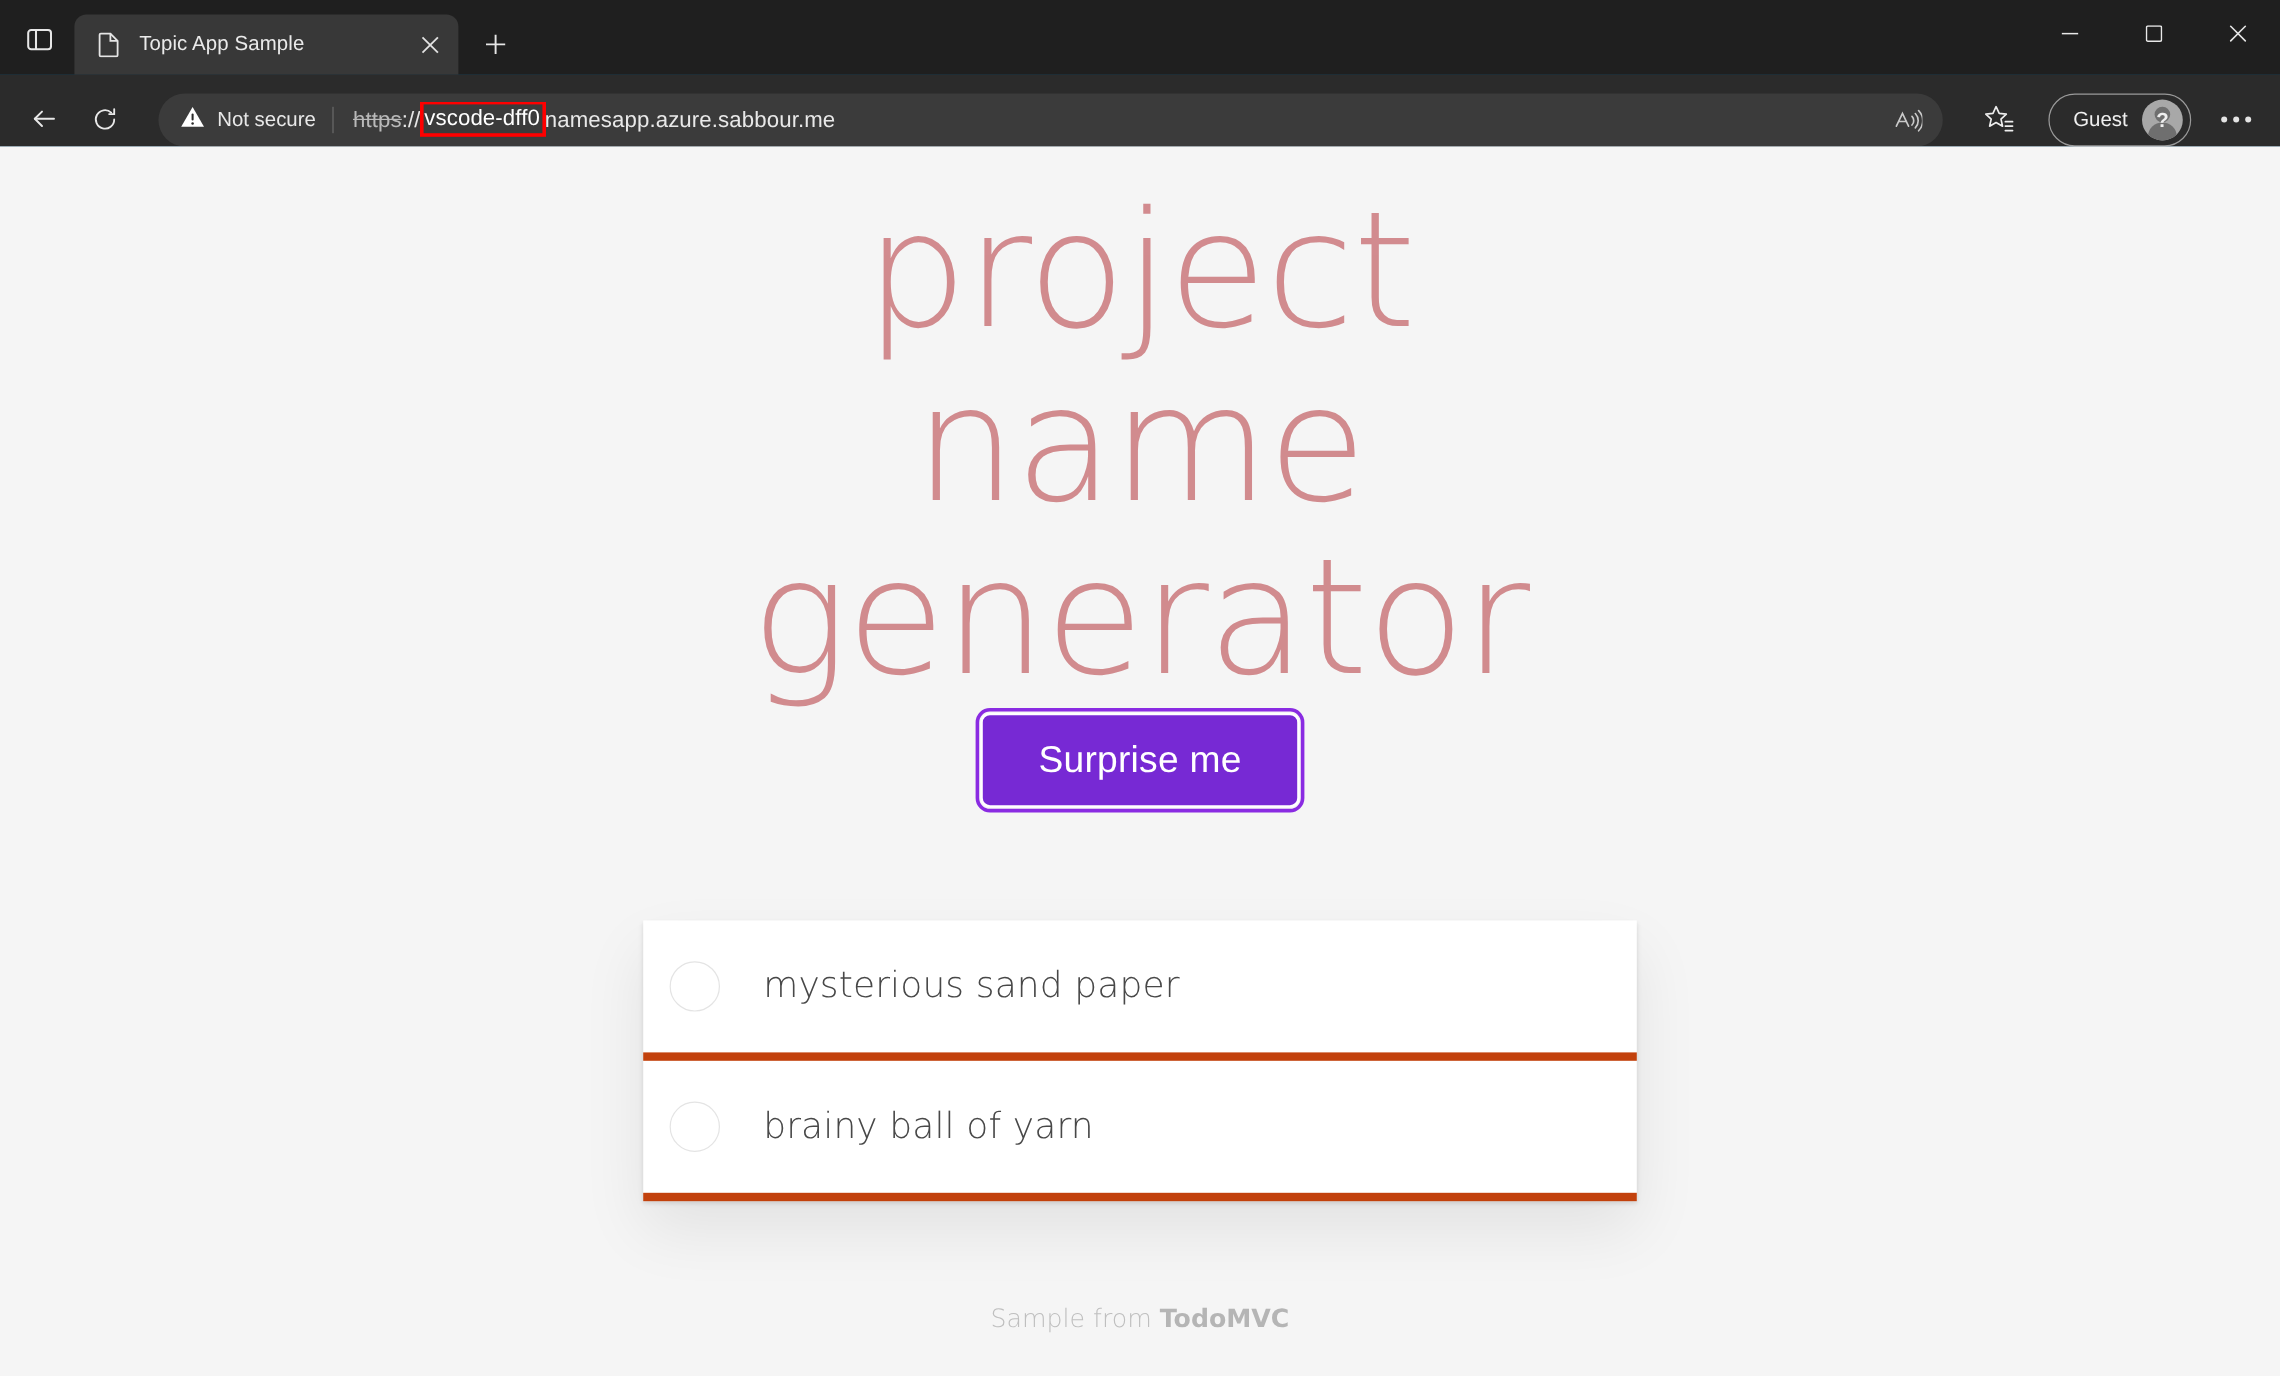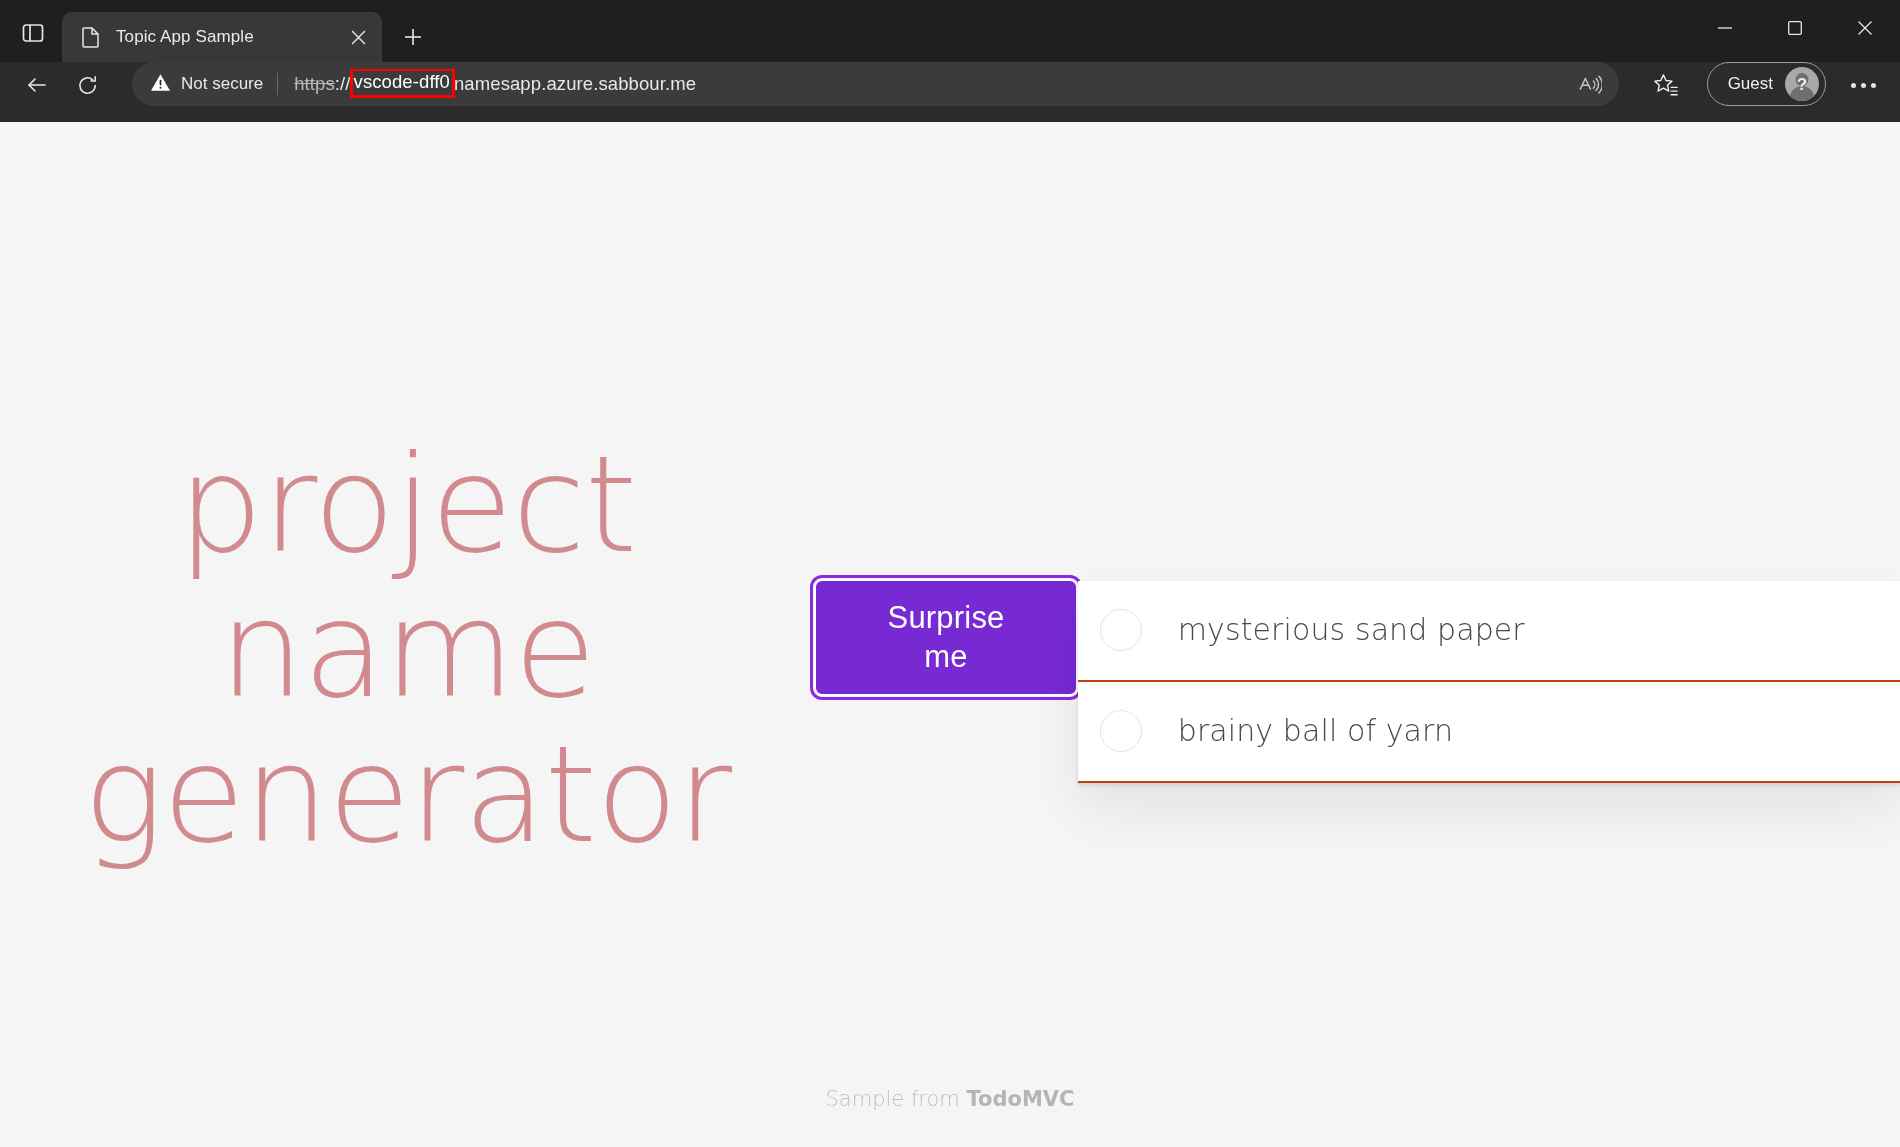--- a/index.html
+++ b/index.html
@@ -98,21 +98,21 @@
     width: 70px; height: 56px;
     display: flex; align-items: center; justify-content: center;
     cursor: pointer;
   }
 
   
   .toolbar {
     height: 60px;
     background: #2b2b2b;
     display: flex;
-    align-items: flex-start;
+    align-items: flex-end;
     padding: 0 14px;
     flex: 0 0 auto;
     gap: 4px;
   }
   .nav-btn {
     width: 46px; height: 46px;
     border-radius: 6px;
     display: flex; align-items: center; justify-content: center;
     cursor: pointer;
     flex: 0 0 auto;
@@ -256,21 +256,21 @@
   .dots { display:flex; gap:5px; }
   .dots i { width:5px;height:5px;border-radius:50%;background:#e4e4e4; display:block;}
 
   
   .viewport {
     flex: 1 1 auto;
     background: #f5f5f5;
     overflow: hidden;
     position: relative;
     display: flex;
-    flex-direction: row;
+    flex-direction: column;
     align-items: center;
   }
 
   .app-title {
     font-family: "DejaVu Sans", sans-serif;
     font-weight: 200;
     font-size: 134px;
     line-height: 1.08;
     color: #b83f45;
     opacity: .58;
@@ -305,24 +305,24 @@
   .todo-card {
     width: 828px;
     margin-top: 94px;
     background: #ffffff;
     box-shadow: 0 2px 4px 0 rgba(0,0,0,0.12),
                 0 25px 50px 0 rgba(0,0,0,0.08);
     position: relative;
   }
 
   .todo-item {
-    height: 101px;
-    display: flex;
-    align-items: center;
-    border-bottom: 2px solid #c2410c;
+    height: 117px;
+    display: flex;
+    align-items: center;
+    border-bottom: 7px solid #c2410c;
     padding-left: 22px;
   }
   .todo-check {
     width: 42px; height: 42px;
     border-radius: 50%;
     border: 1px solid #e4e4e4;
     flex: 0 0 auto;
     cursor: pointer;
     background: #fff;
   }

